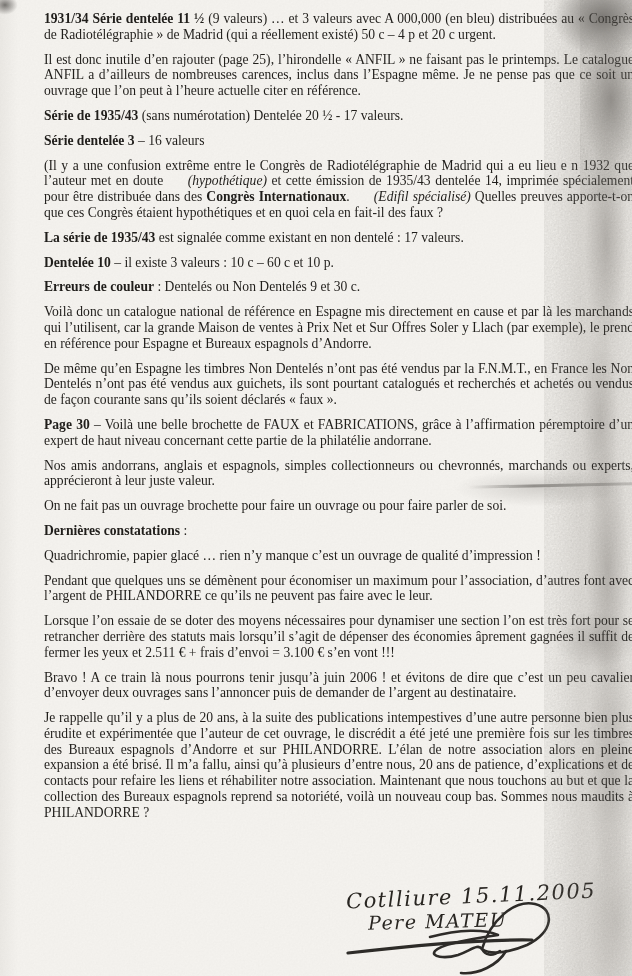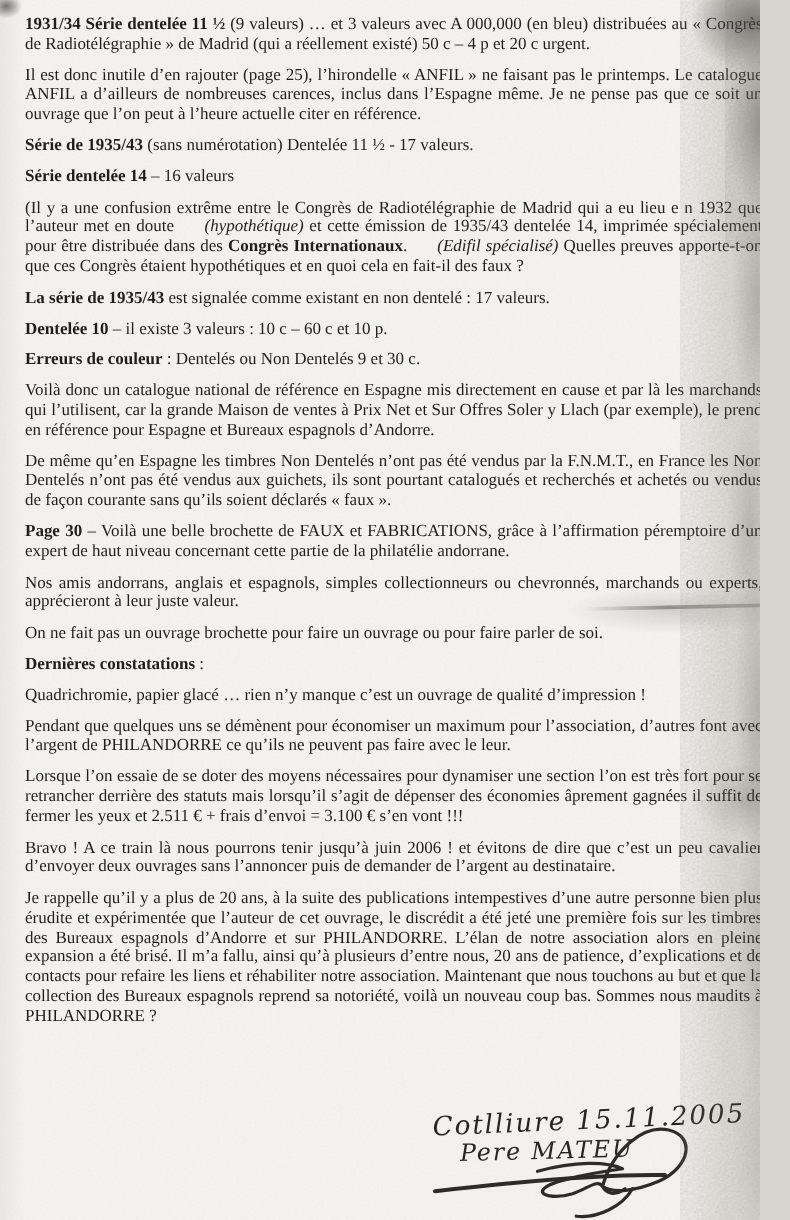--- a/index.html
+++ b/index.html
@@ -9,20 +9,21 @@
   }
   .page {
     position: relative;
     width: 608px;
     height: 976px;
     margin: 0;
     background: #f6f4f0;
     overflow: hidden;
     font-family: "Liberation Serif", serif;
     color: var(--ink, #1d1b18);
+    padding-left: 24px;
   }
   
   .smudges {
     position: absolute;
     inset: 0;
     pointer-events: none;
     background:
       radial-gradient(ellipse 18px 14px at 5px 5px,  rgba(55,52,49,0.65), rgba(55,52,49,0) 70%),
       radial-gradient(ellipse 70px 55px at 603px 18px, rgba(52,49,46,0.62), rgba(52,49,46,0) 72%),
       radial-gradient(ellipse 42px 95px at 611px 100px, rgba(66,62,58,0.48), rgba(66,62,58,0) 72%),
@@ -107,22 +108,22 @@
 <body>
 
 <div class="page" style="--ink: #1d1b18;">
 
   <div class="smudges"></div>
   <div class="crease"></div>
 
   <main class="text-column">
       <p class="para"><span class="b">1931/34 Série dentelée 11 ½ </span><span>(9 valeurs) … et 3 valeurs avec A 000,000 (en bleu) distribuées au « Congrès de Radiotélégraphie » de Madrid (qui a réellement existé) 50 c – 4 p et 20 c urgent.</span></p>
       <p class="para"><span>Il est donc inutile d’en rajouter (page 25), l’hirondelle « ANFIL » ne faisant pas le printemps. Le catalogue ANFIL a d’ailleurs de nombreuses carences, inclus dans l’Espagne même. Je ne pense pas que ce soit un ouvrage que l’on peut à l’heure actuelle citer en référence.</span></p>
-      <p class="para"><span class="b">Série de 1935/43 </span><span>(sans numérotation) Dentelée 11 ½ - 17 valeurs.</span></p>
-      <p class="para"><span class="b">Série dentelée 14</span><span> – 16 valeurs</span></p>
+      <p class="para"><span class="b">Série de 1935/43 </span><span>(sans numérotation) Dentelée 20 ½ - 17 valeurs.</span></p>
+      <p class="para"><span class="b">Série dentelée 3</span><span> – 16 valeurs</span></p>
       <p class="para"><span>(Il y a une confusion extrême entre le Congrès de Radiotélégraphie de Madrid qui a eu lieu e n 1932 que l’auteur met en doute </span><span class="i">(hypothétique)</span><span> et cette émission de 1935/43 dentelée 14, imprimée spécialement pour être distribuée dans des </span><span class="b">Congrès Internationaux</span><span>. </span><span class="i">(Edifil spécialisé)</span><span> Quelles preuves apporte-t-on que ces Congrès étaient hypothétiques et en quoi cela en fait-il des faux ?</span></p>
       <p class="para"><span class="b">La série de 1935/43</span><span> est signalée comme existant en non dentelé : 17 valeurs.</span></p>
       <p class="para"><span class="b">Dentelée 10</span><span> – il existe 3 valeurs : 10 c – 60 c et 10 p.</span></p>
       <p class="para"><span class="b">Erreurs de couleur</span><span> : Dentelés ou Non Dentelés 9 et 30 c.</span></p>
       <p class="para"><span>Voilà donc un catalogue national de référence en Espagne mis directement en cause et par là les marchands qui l’utilisent, car la grande Maison de ventes à Prix Net et Sur Offres Soler y Llach (par exemple), le prend en référence pour Espagne et Bureaux espagnols d’Andorre.</span></p>
       <p class="para"><span>De même qu’en Espagne les timbres Non Dentelés n’ont pas été vendus par la F.N.M.T., en France les Non Dentelés n’ont pas été vendus aux guichets, ils sont pourtant catalogués et recherchés et achetés ou vendus de façon courante sans qu’ils soient déclarés « faux ».</span></p>
       <p class="para"><span class="b">Page 30</span><span> – Voilà une belle brochette de FAUX et FABRICATIONS, grâce à l’affirmation péremptoire d’un expert de haut niveau concernant cette partie de la philatélie andorrane.</span></p>
       <p class="para"><span>Nos amis andorrans, anglais et espagnols, simples collectionneurs ou chevronnés, marchands ou experts, apprécieront à leur juste valeur.</span></p>
       <p class="para"><span>On ne fait pas un ouvrage brochette pour faire un ouvrage ou pour faire parler de soi.</span></p>
       <p class="para"><span class="b">Dernières constatations</span><span> :</span></p>

